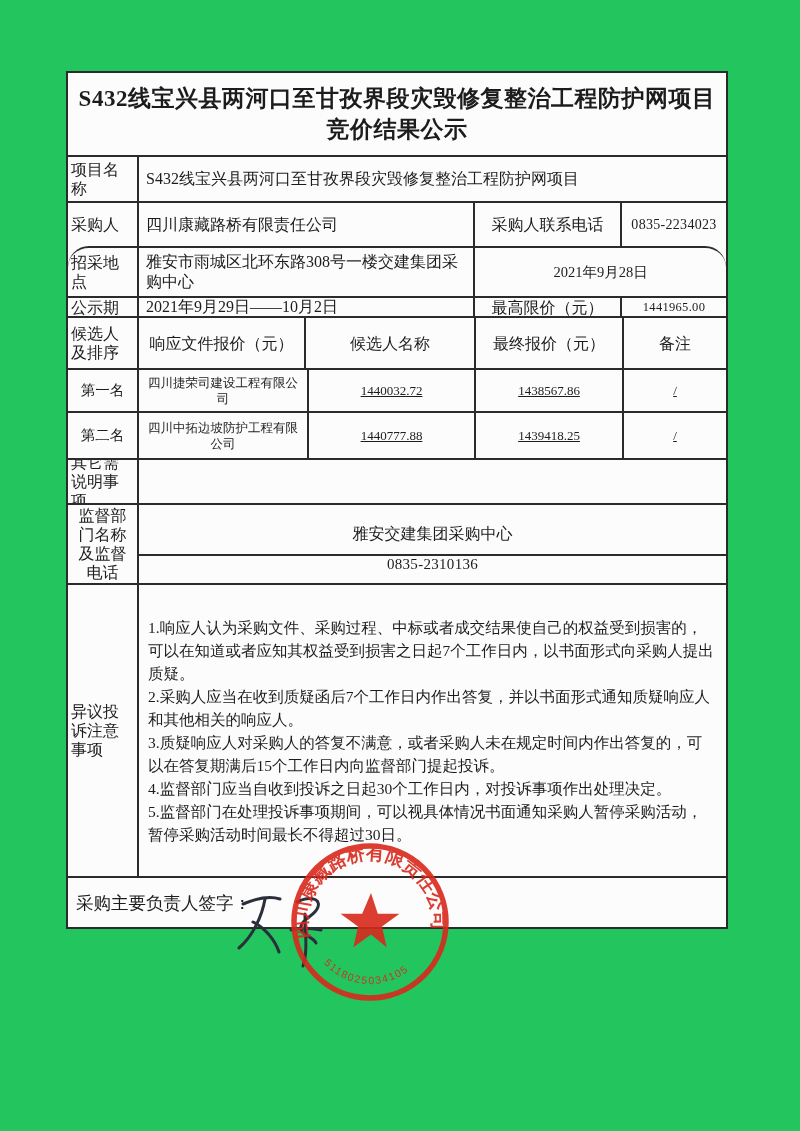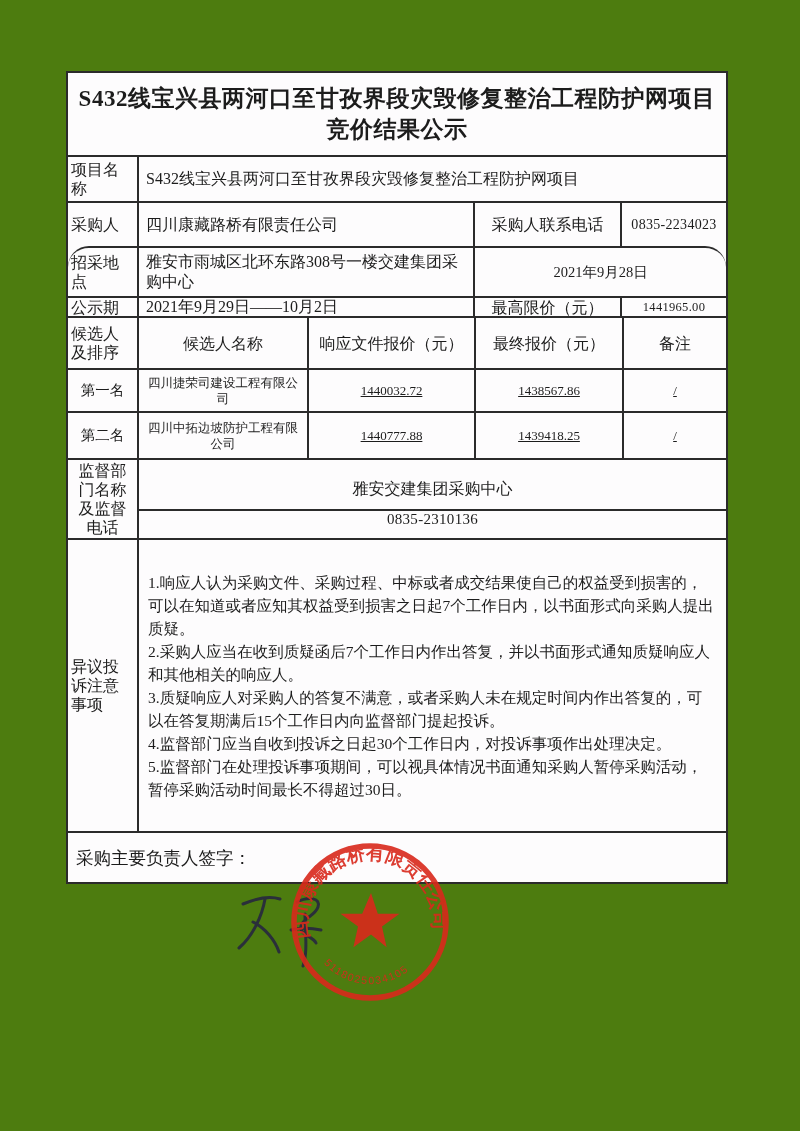--- a/index.html
+++ b/index.html
@@ -6,21 +6,21 @@
   html,body { background:#ffffff; }
   body {
     font-family: "Liberation Serif", "DejaVu Serif", serif;
     color:#1c1c1c;
     width:800px; height:1131px;
     position:relative;
     -webkit-font-smoothing:antialiased;
   }
   .page {
     position:absolute; left:0; top:0; width:800px; height:1131px;
-    background:#4d7c0f;
+    background:#22c55e;
     overflow:hidden;
   }
   .doc-table {
     position:absolute; left:66px; top:71px; width:662px;
     border:2px solid #2b2b2b;
     background:#fdfcfd;
   }
   .row { display:flex; border-top:2px solid #2b2b2b; align-items:stretch; }
   .row:first-child { border-top:none; }
   .cell { border-left:2px solid #2b2b2b; display:flex; align-items:center; overflow:hidden; }
@@ -110,42 +110,46 @@
 
     <div class="row r-publicity">
       <div class="cell w69 label left">公示期</div>
       <div class="cell w334 value">2021年9月29日——10月2日</div>
       <div class="cell w145 label center">最高限价（元）</div>
       <div class="cell grow value center small num">1441965.00</div>
     </div>
 
     <div class="row r-candhead">
       <div class="cell w69 label left">候选人及排序</div>
+      <div class="cell w165 label center">响应文件报价（元）</div>
       <div class="cell w168 label center">候选人名称</div>
-      <div class="cell w165 label center">响应文件报价（元）</div>
       <div class="cell w146 label center">最终报价（元）</div>
       <div class="cell grow label center">备注</div>
     </div>
 
     <div class="row r-cand1">
       <div class="cell w69 label center rank">第一名</div>
       <div class="cell w168 value center cand-name">四川捷荣司建设工程有限公司</div>
       <div class="cell w165 value center cand-num">1440032.72</div>
       <div class="cell w146 value center cand-num">1438567.86</div>
       <div class="cell grow value center cand-num">/</div>
     </div>
 
     <div class="row r-cand2">
       <div class="cell w69 label center rank">第二名</div>
       <div class="cell w168 value center cand-name">四川中拓边坡防护工程有限公司</div>
       <div class="cell w165 value center cand-num">1440777.88</div>
       <div class="cell w146 value center cand-num">1439418.25</div>
       <div class="cell grow value center cand-num">/</div>
     </div>
 
+    <div class="row r-other">
+      <div class="cell w69 label left">其它需说明事项</div>
+      <div class="cell grow value"></div>
+    </div>
 
     <div class="row r-superv">
       <div class="cell w69 label center">监督部门名称及监督电话</div>
       <div class="cell grow" style="padding:0; border-left:2px solid #2b2b2b;">
         <div class="superv-col">
           <div class="top-half">雅安交建集团采购中心</div>
           <div class="bottom-half num">0835-2310136</div>
         </div>
       </div>
     </div>

